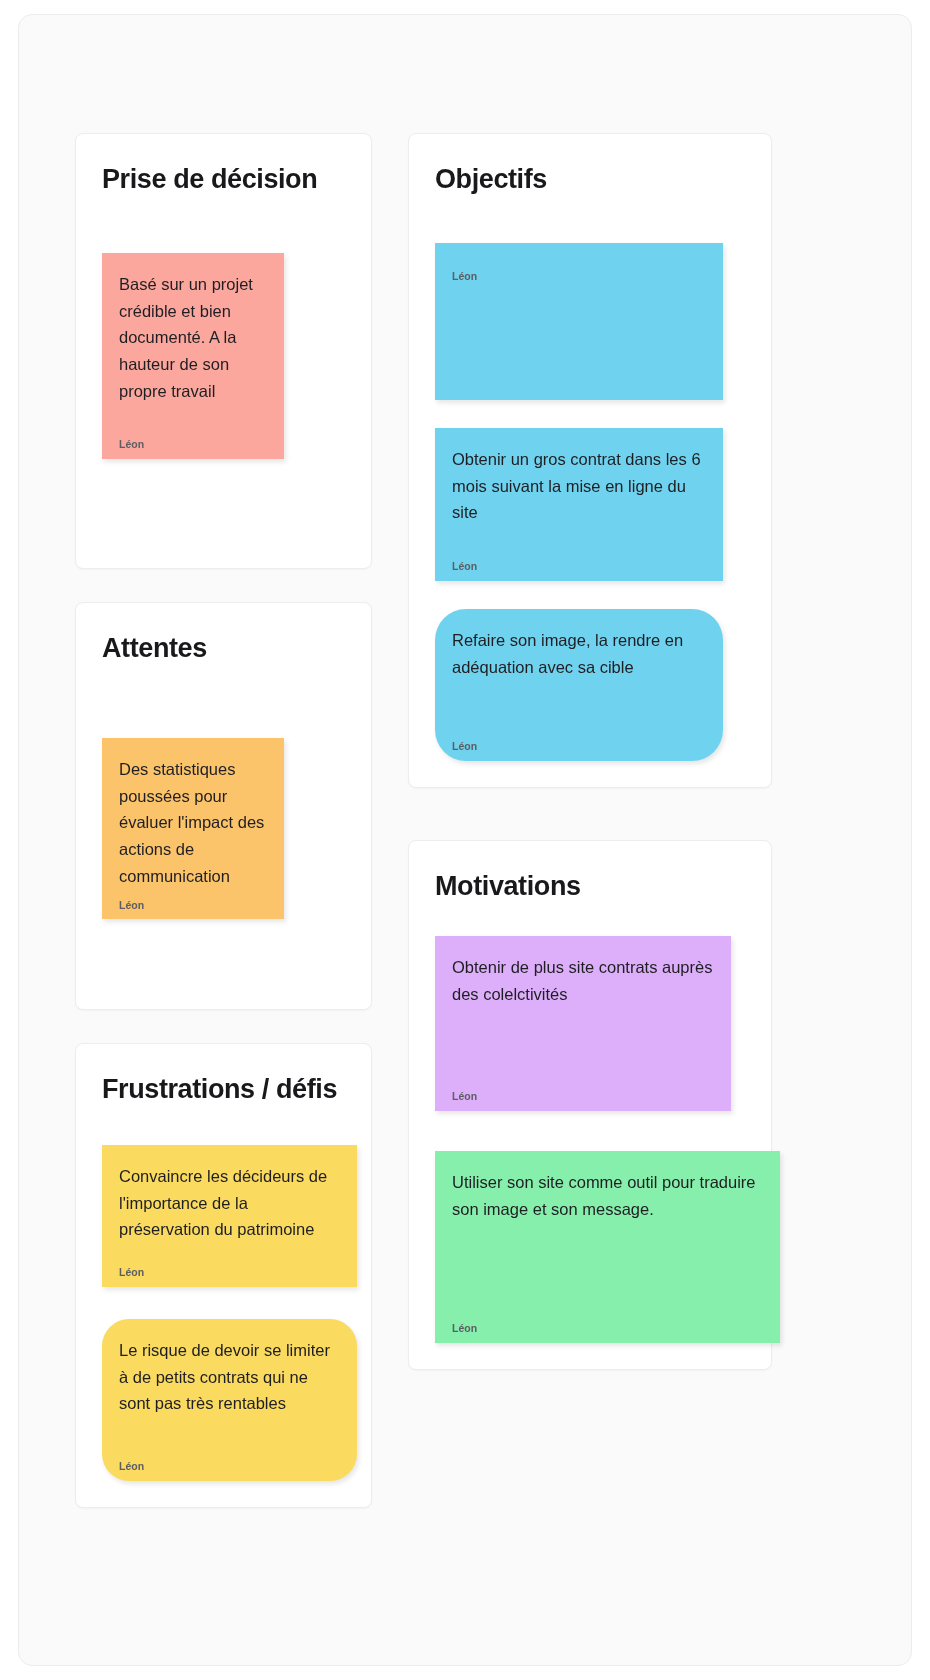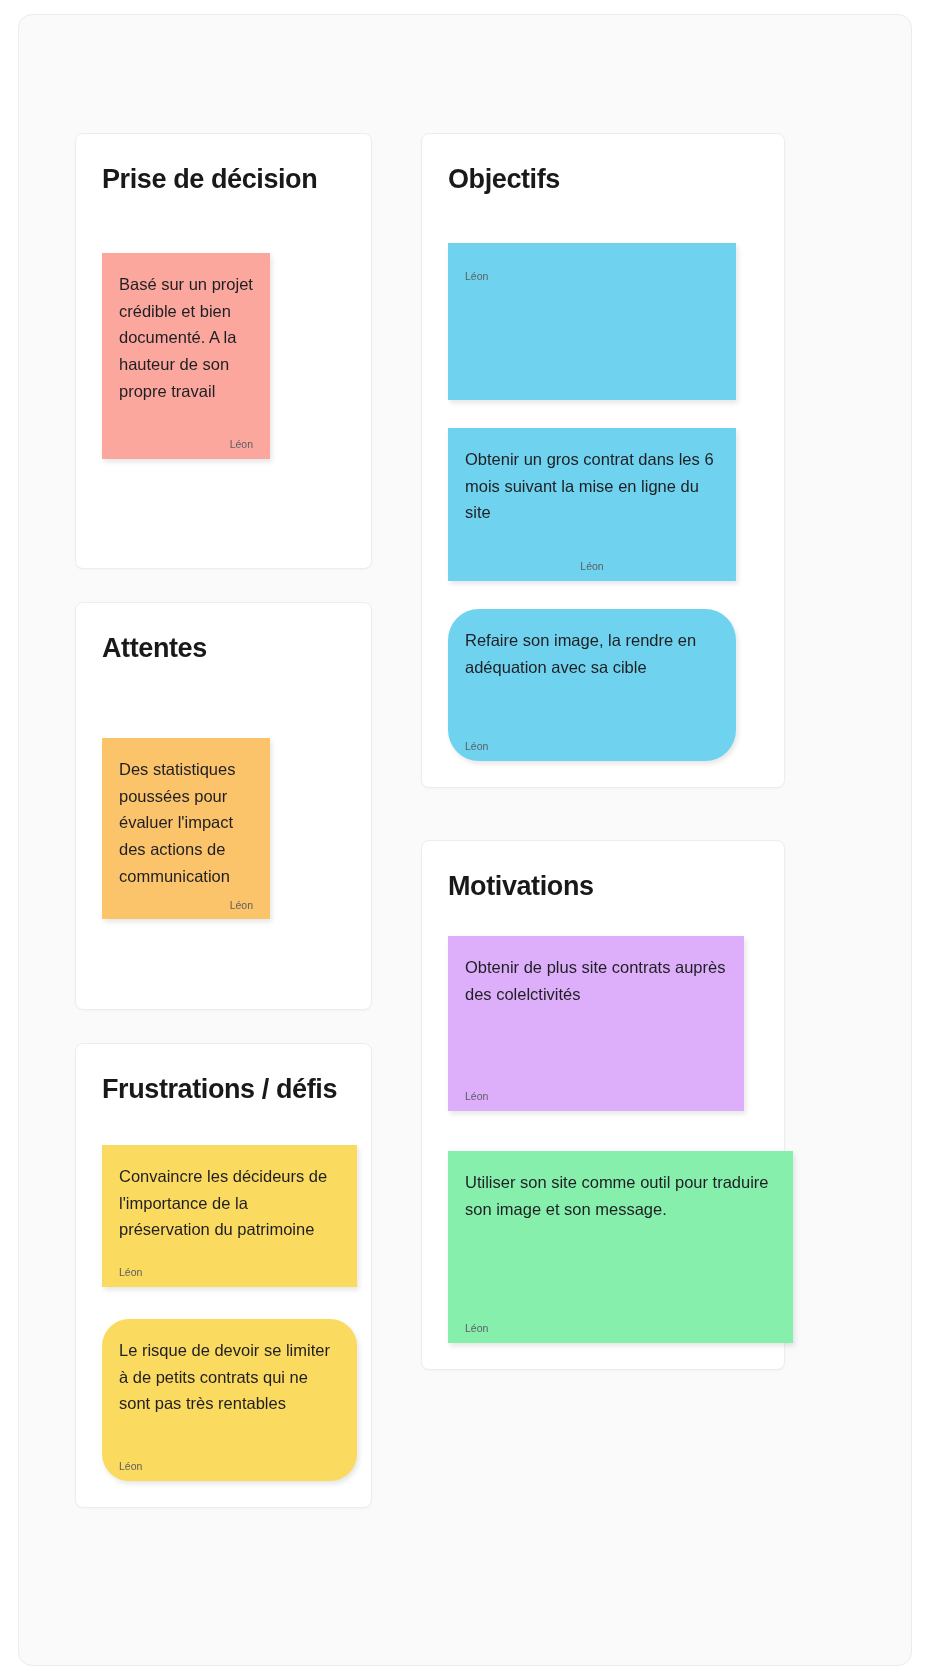--- a/index.html
+++ b/index.html
@@ -25,21 +25,21 @@
     border-radius: 14px;
   }
 
   
   .board-columns {
     position: absolute;
     left: 56px;
     top: 118px;
     width: 770px;
     display: flex;
-    gap: 49px;
+    gap: 36px;
     align-items: flex-start;
   }
   .board-col { display: flex; flex-direction: column; }
   .col-left  { width: 297px; gap: 33px; }
   .col-right { width: 364px; gap: 52px; }
 
   
   .section-card {
     background: #ffffff;
     border: 1px solid #ededed;
@@ -71,44 +71,45 @@
   .note-text {
     font-size: 16.5px;
     line-height: 1.62;
     color: #1f1f23;
   }
   .note-author {
     font-size: 10.5px;
     color: #5d5d63;
     line-height: 1;
     padding-top: 10px;
+    font-weight: bold;
   }
 
   
   .pane-decision .notes { margin-top: 58px; }
   .pane-attentes .notes { margin-top: 74px; }
   .pane-frustrations .notes { margin-top: 40px; gap: 32px; }
   .pane-objectifs .notes { margin-top: 48px; gap: 28px; }
   .pane-motivations .notes { margin-top: 34px; gap: 40px; }
 
   
   .pane-decision  .section-card-inner { min-height: 378px; }
   .pane-attentes  .section-card-inner { min-height: 350px; }
 
   .h-decision    { height: 206px; }
   .h-attentes    { height: 181px; }
   .h-frust-1     { height: 142px; }
   .h-frust-2     { height: 162px; border-radius: 27px; }
   .h-obj-1       { height: 157px; }
-  .h-obj-2       { height: 153px; align-items: center; }
+  .h-obj-2       { height: 153px; }
   .h-obj-3       { height: 152px; border-radius: 31px; }
   .h-mot-1       { height: 175px; }
   .h-mot-2       { height: 192px; }
 
-  .w-left  { width: 168px; align-items: flex-end; }
+  .w-left  { width: 182px; }
   .w-left-wide { width: 255px; }
   .w-right { width: 288px; }
 </style>
 </head>
 <body>
 
 <div class="board-frame">
 
   <div class="board-columns">
 

